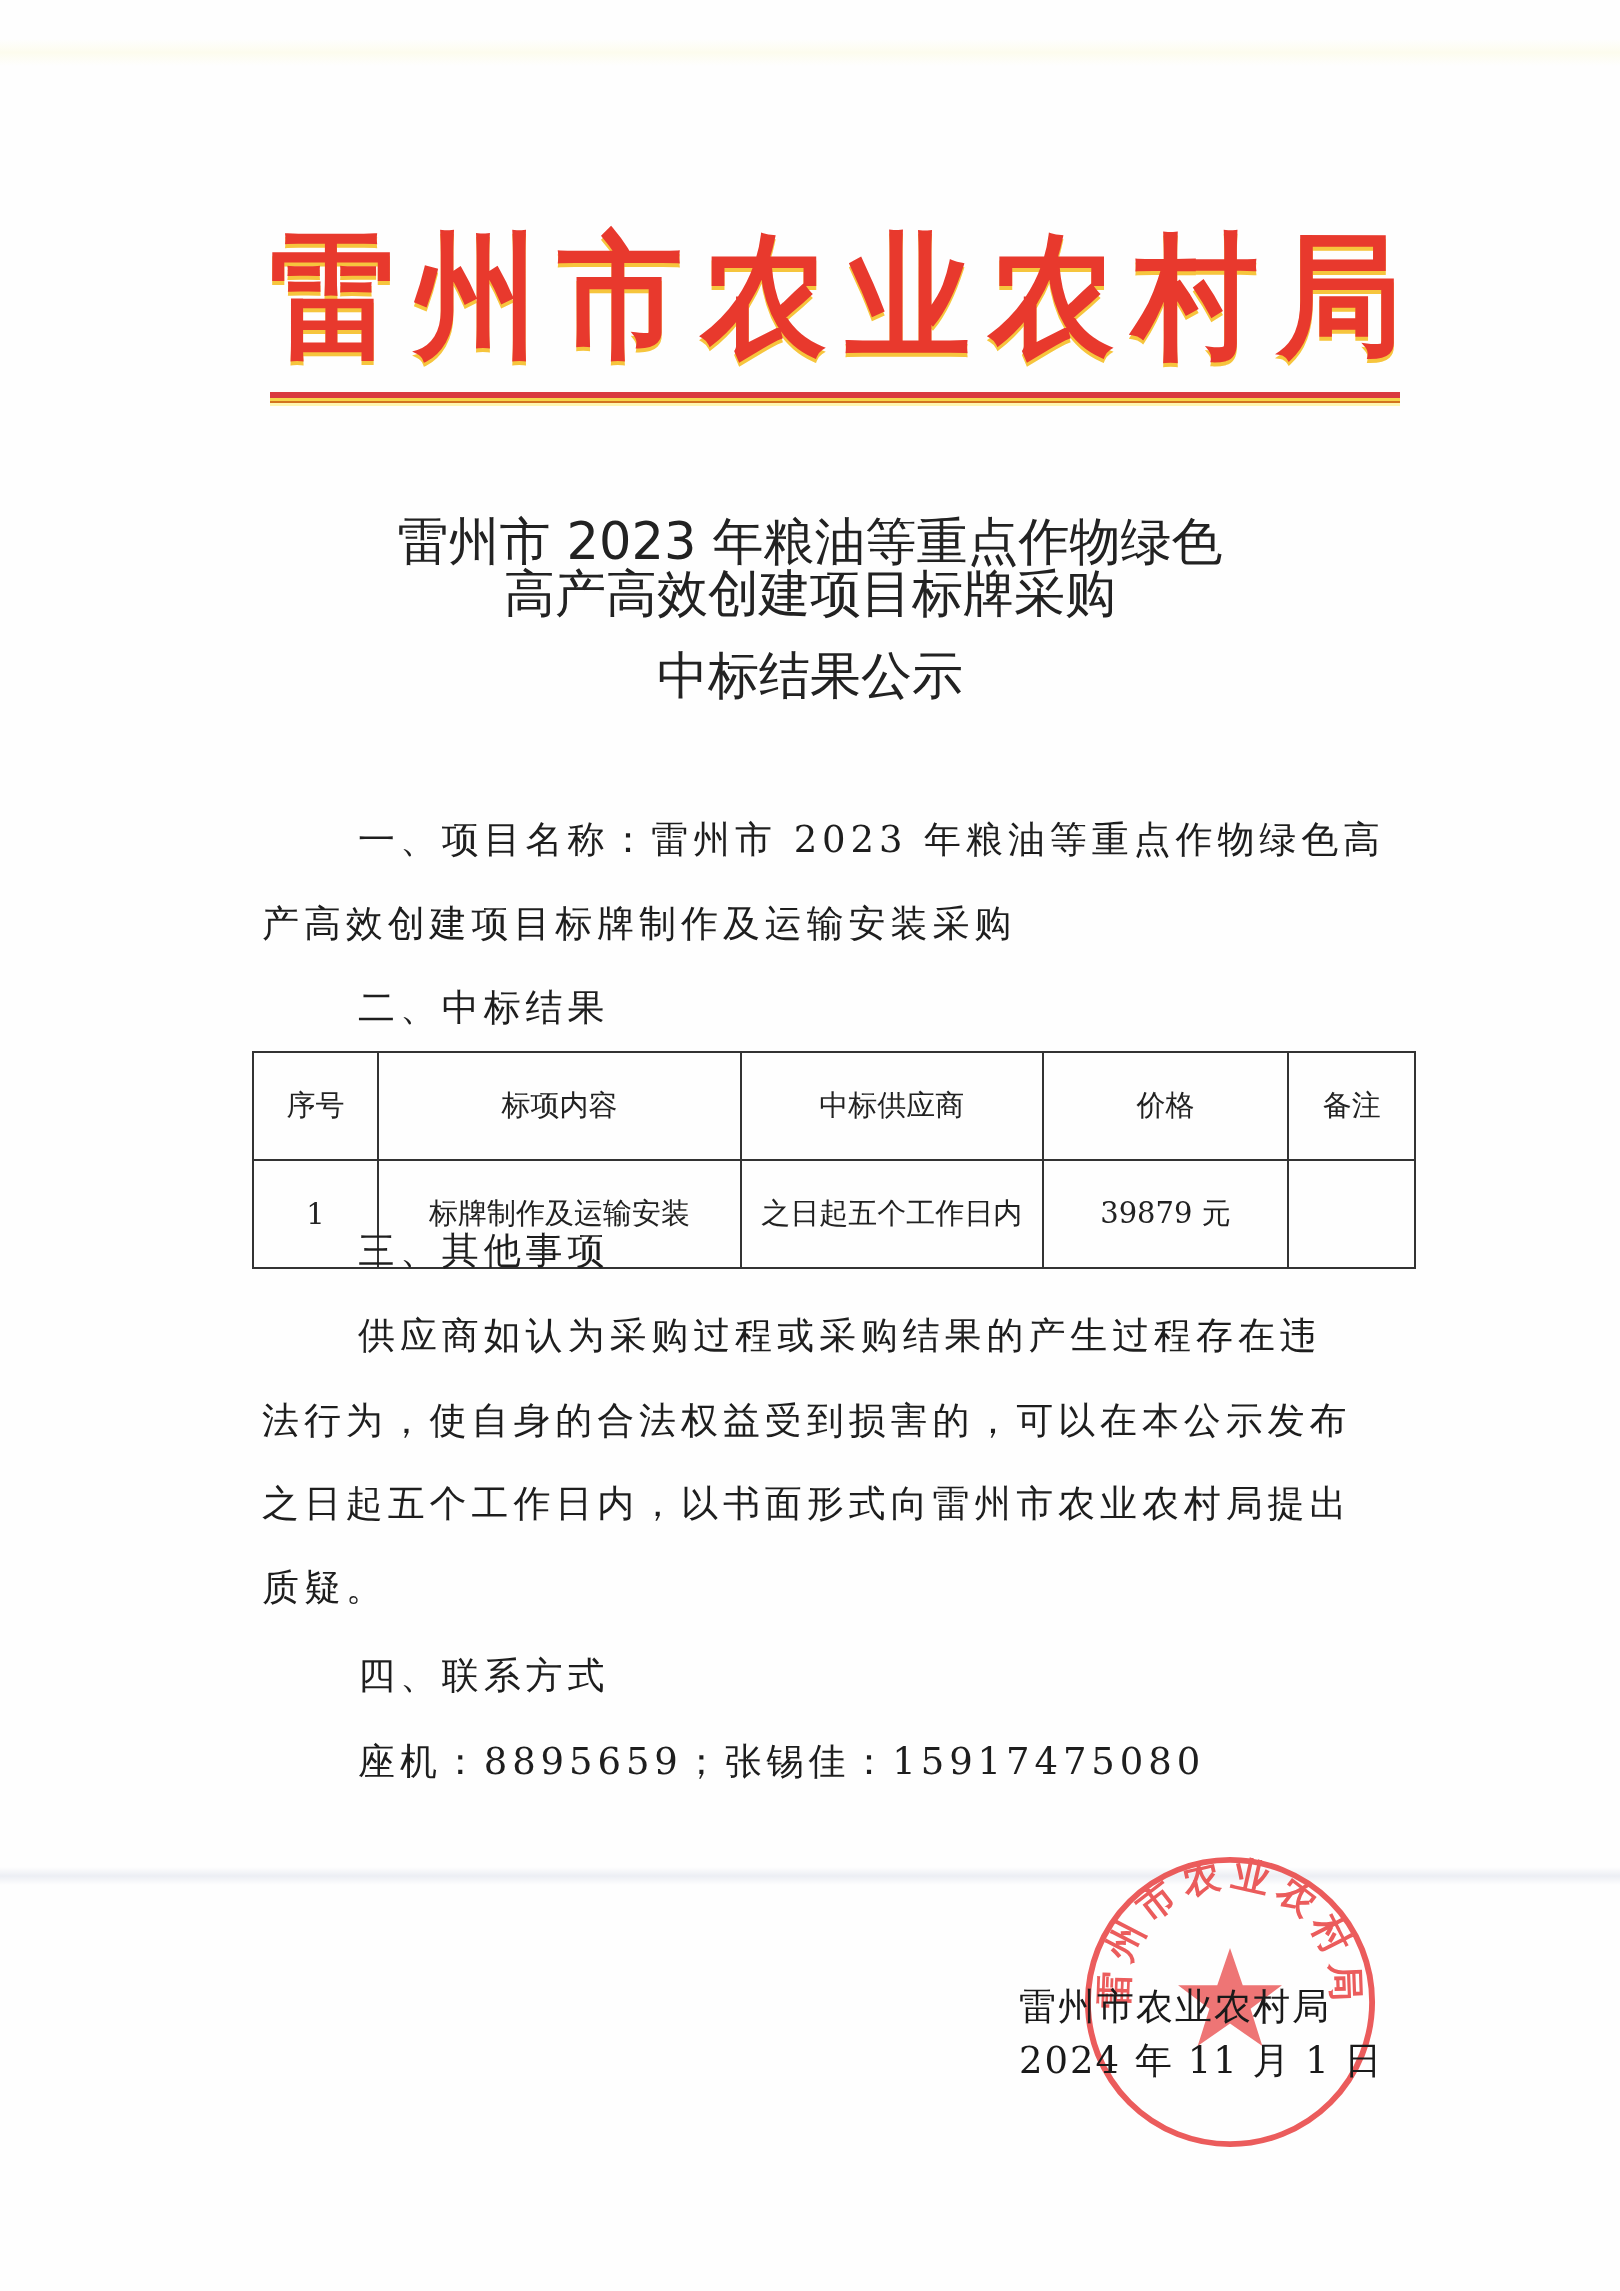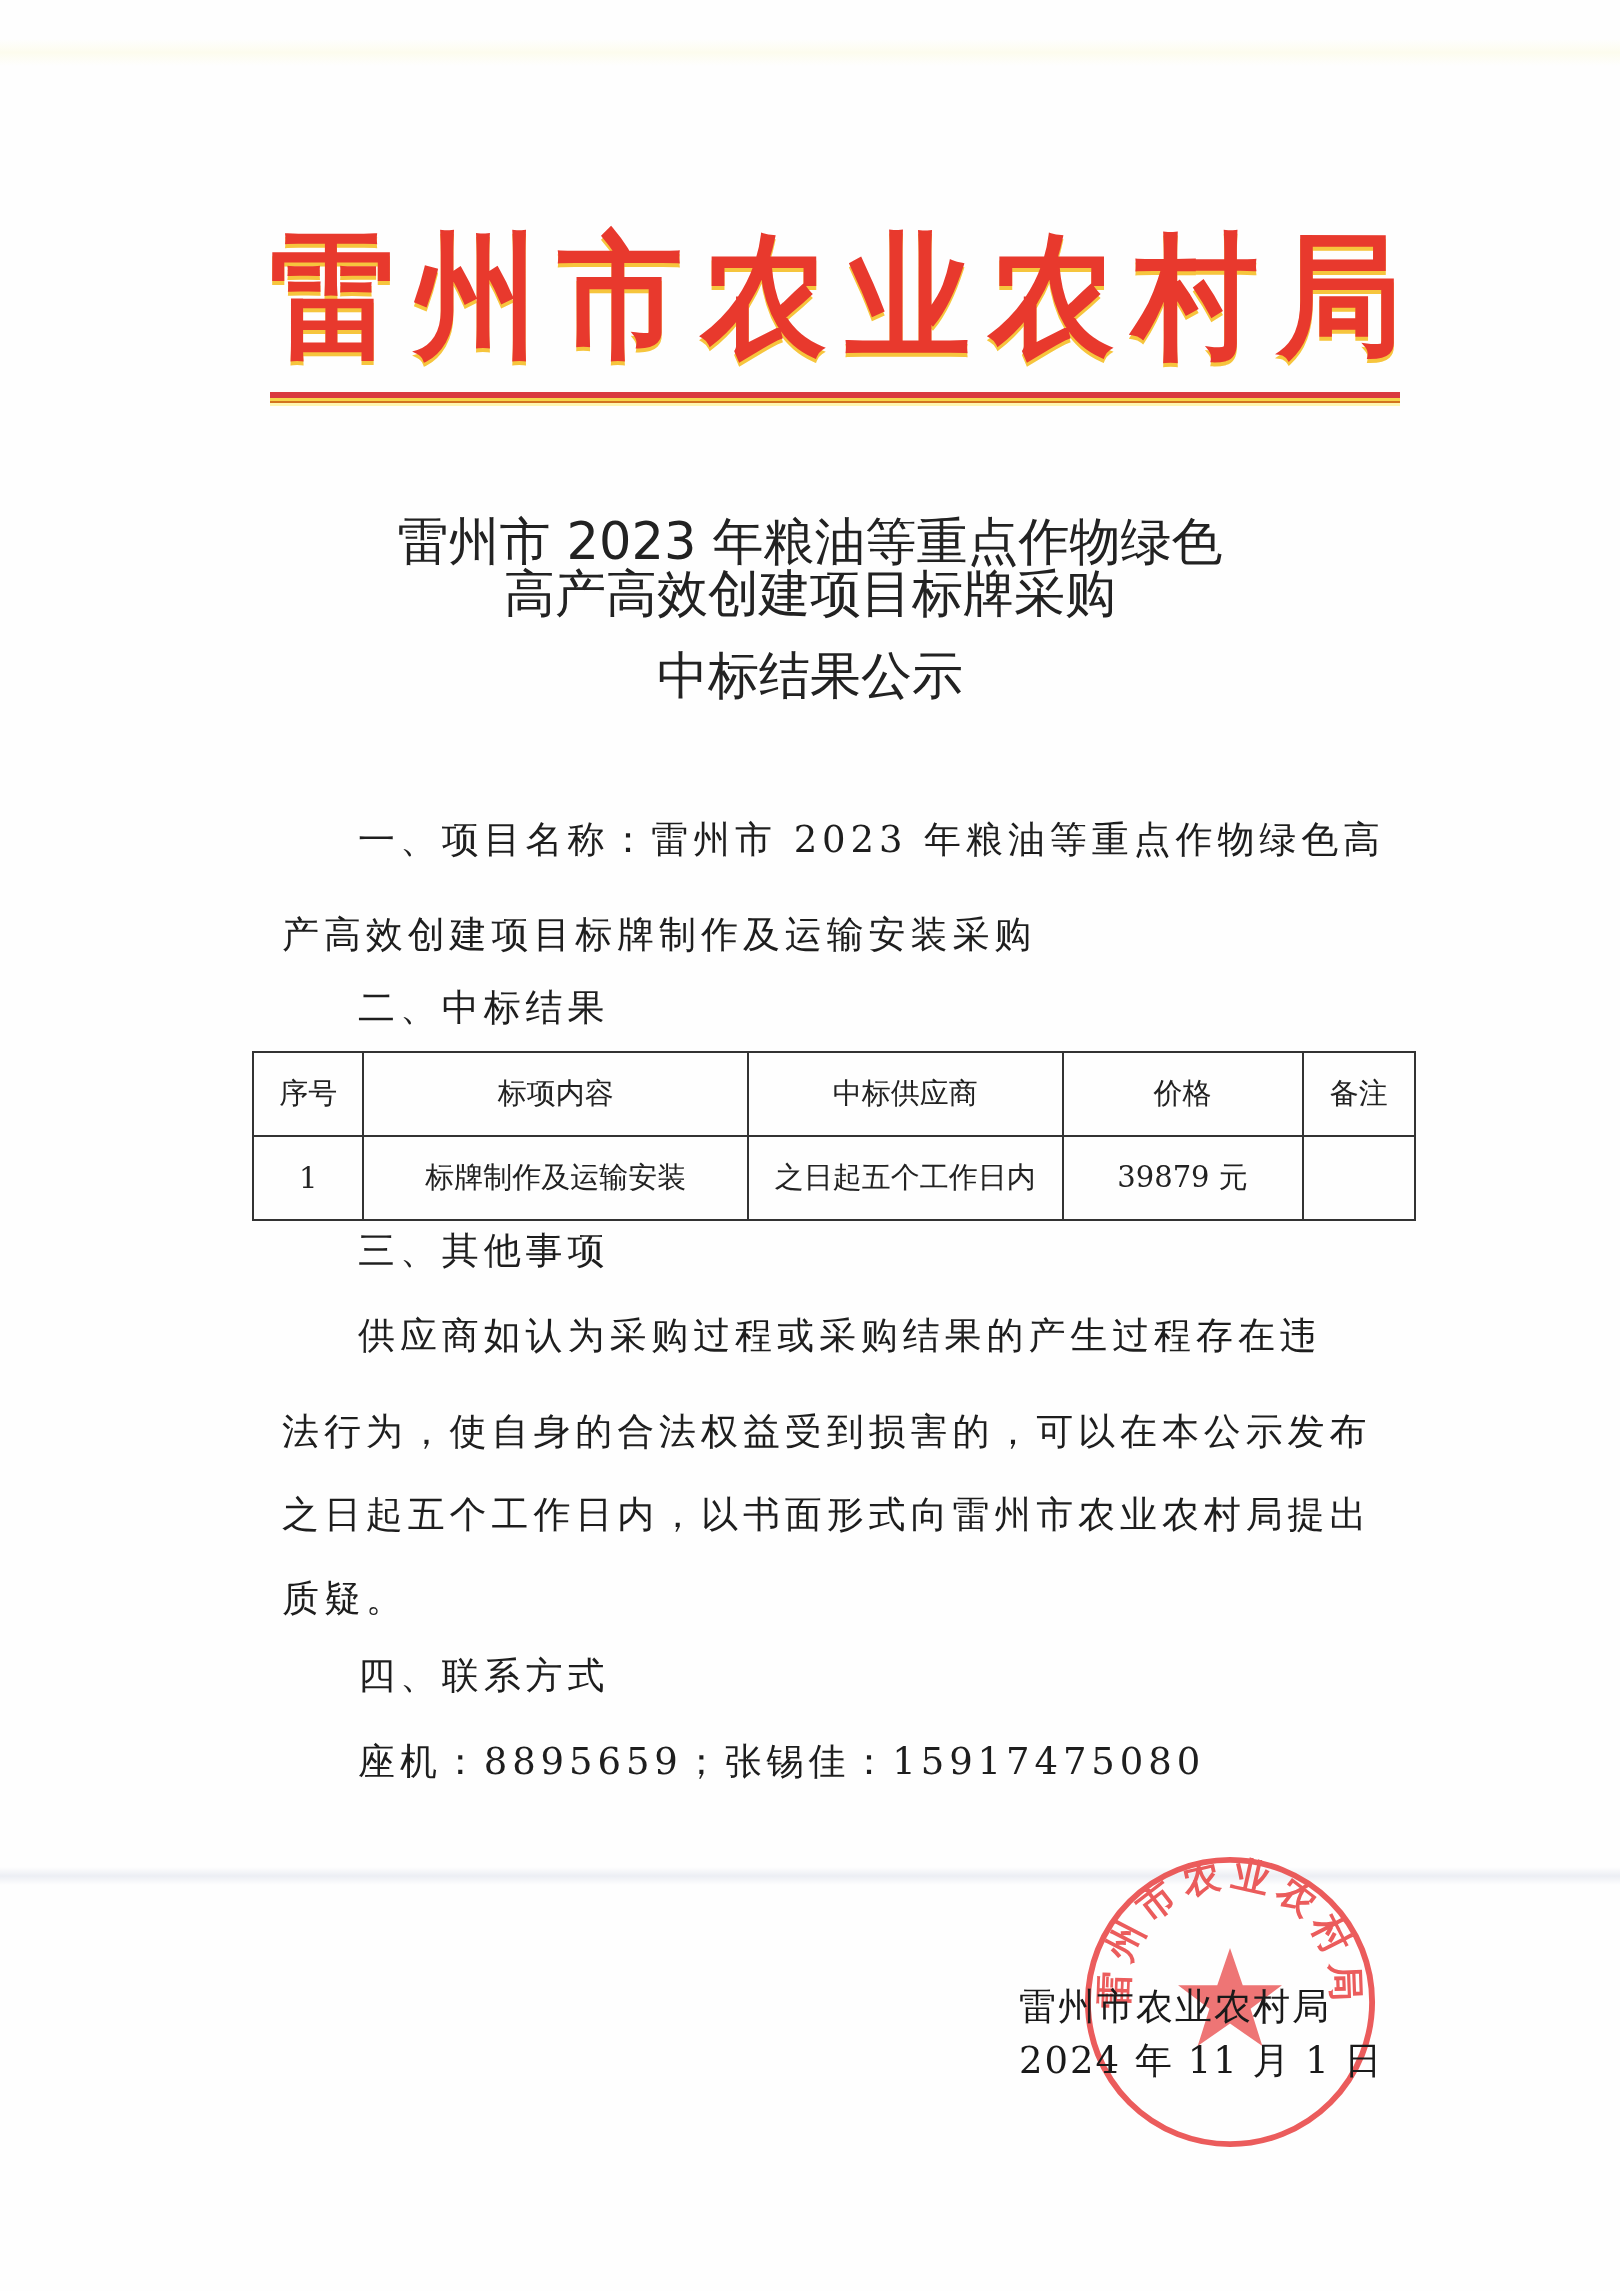--- a/index.html
+++ b/index.html
@@ -34,30 +34,30 @@
   }
   .t1 { top: 516px; box-sizing: border-box; }
   .t2 { top: 568px; }
   .t3 { top: 650px; }
 
   .line {
     position: absolute; font-size: 37px; line-height: 1; letter-spacing: 4.9px;
     color: #1e1e1e; white-space: nowrap;
   }
   .indent { left: 358px; }
-  .flush { left: 282px; margin-top: 11px; }
+  .flush { left: 262px; }
 
   table.result {
     position: absolute; left: 252px; top: 1051px; width: 1164px;
     border-collapse: collapse; font-size: 29px; color: #222;
     font-family: "DejaVu Serif", serif;
   }
   table.result td, table.result th {
     border: 2px solid #333; text-align: center; vertical-align: middle;
-    height: 74px; padding: 4px; font-weight: normal;
+    height: 74px; padding: 16px; font-weight: normal;
   }
   .c1 { width: 104px; } .c2 { width: 392px; } .c3 { width: 318px; }
   .c4 { width: 237px; } .c5 { width: 106px; }
 
   .sign {
     position: absolute; left: 1019px; font-size: 37px; line-height: 1;
     color: #1a1a1a; letter-spacing: 2px; z-index: 3; white-space: nowrap;
   }
   .stamp {
     position: absolute; left: 1083px; top: 1855px; width: 294px; height: 294px;

